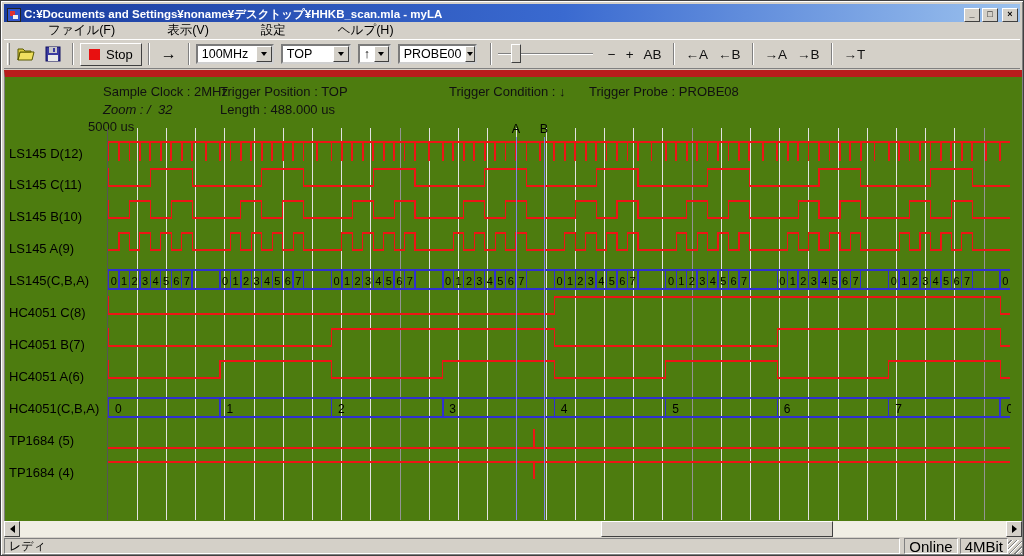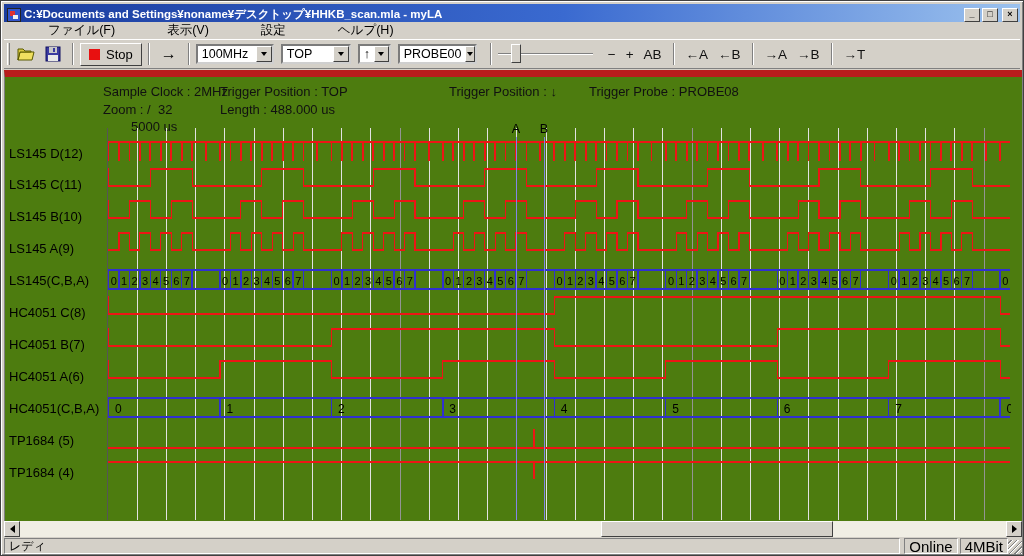--- a/index.html
+++ b/index.html
@@ -157,25 +157,25 @@
     <div class="tb-sep"></div>
     <button class="flat-btn">→A</button>
     <button class="flat-btn">→B</button>
     <div class="tb-sep"></div>
     <button class="flat-btn">→T</button>
   </div>
 
   <div class="content">
     <span class="info-text" style="left:98px; top:7px;">Sample Clock : 2MHz</span>
     <span class="info-text" style="left:215px; top:7px;">Trigger Position : TOP</span>
-    <span class="info-text" style="left:444px; top:7px;">Trigger Position : ↓</span>
+    <span class="info-text" style="left:444px; top:7px;">Trigger Condition : ↓</span>
     <span class="info-text" style="left:584px; top:7px;">Trigger Probe : PROBE08</span>
-    <span class="info-text" style="left:98px; top:25px;">Zoom : /  32</span>
+    <span class="info-text" style="left:98px; top:25px;font-style:italic;">Zoom : /  32</span>
     <span class="info-text" style="left:215px; top:25px;">Length : 488.000 us</span>
-    <span class="info-text" style="left:83px; top:42px;margin-left:43px;">5000 us</span>
+    <span class="info-text" style="left:83px; top:42px;">5000 us</span>
   </div>
 
   <svg id="wave-svg" width="1024" height="556">
       <defs>
         <clipPath id="wavclip">
           <rect x="107" y="110" width="903" height="412"></rect>
         </clipPath>
       </defs>
       <g shape-rendering="crispEdges">
         <line x1="136.2" y1="127" x2="136.2" y2="519" stroke="#e2e2e2" stroke-width="1"></line>

